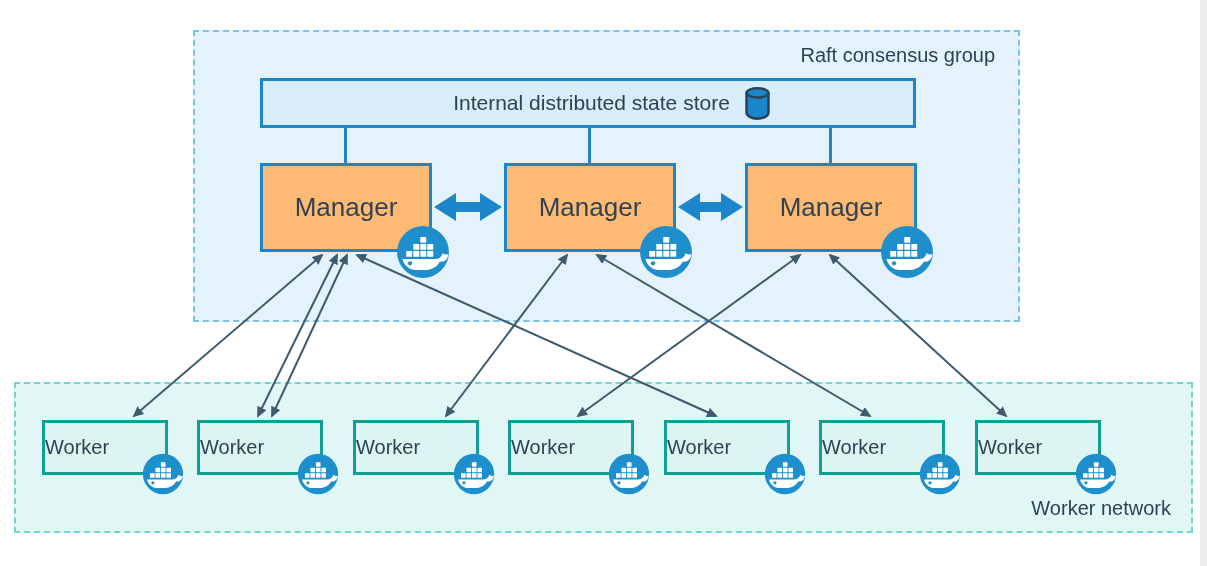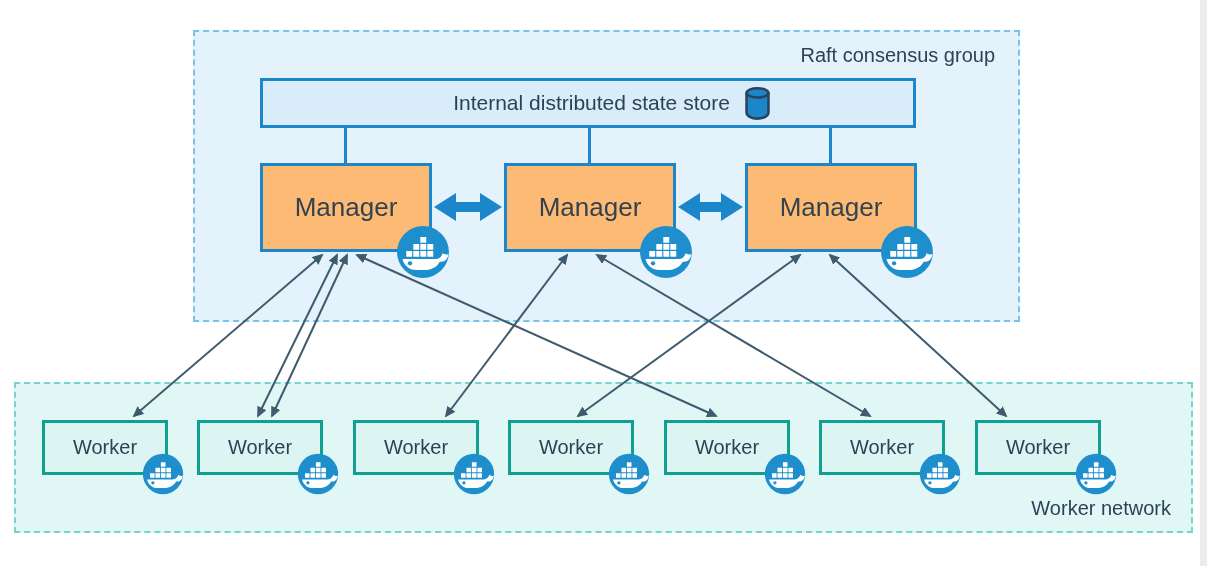--- a/index.html
+++ b/index.html
@@ -33,21 +33,21 @@
   .manager-box{
     position:absolute;top:163px;width:172px;height:89px;box-sizing:border-box;
     background:#fdba74;border:3px solid #1b87ca;
     display:flex;align-items:center;justify-content:center;
     font-size:26px;color:#33424f;
   }
   #manager-1{left:260px;} #manager-2{left:504px;} #manager-3{left:745px;}
   .worker-box{
     position:absolute;top:420px;width:126px;height:55px;box-sizing:border-box;
     background:#ddf5f2;border:3px solid #0fa091;
-    display:flex;align-items:center;justify-content:center;
+    display:flex;align-items:center;justify-content:flex-start;
     font-size:20px;color:#2c4257;
   }
   #worker-1{left:42px;}  #worker-2{left:197px;} #worker-3{left:353px;}
   #worker-4{left:508px;} #worker-5{left:664px;} #worker-6{left:819px;}
   #worker-7{left:975px;}
   .docker-icon{position:absolute;}
   .docker-m{width:54px;height:54px;}
   .docker-w{width:42px;height:42px;}
   #docker-m1{left:396px;top:225px;} #docker-m2{left:639px;top:225px;} #docker-m3{left:880px;top:225px;}
   #docker-w1{left:142px;top:453px;} #docker-w2{left:297px;top:453px;} #docker-w3{left:453px;top:453px;}

